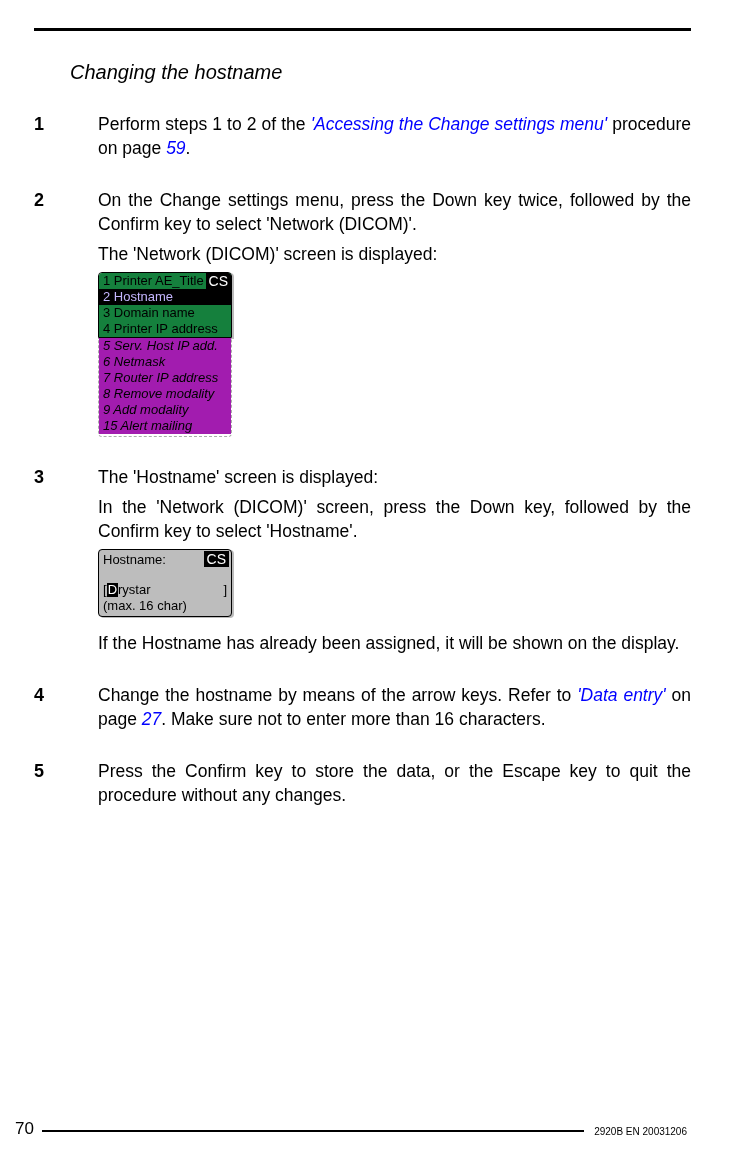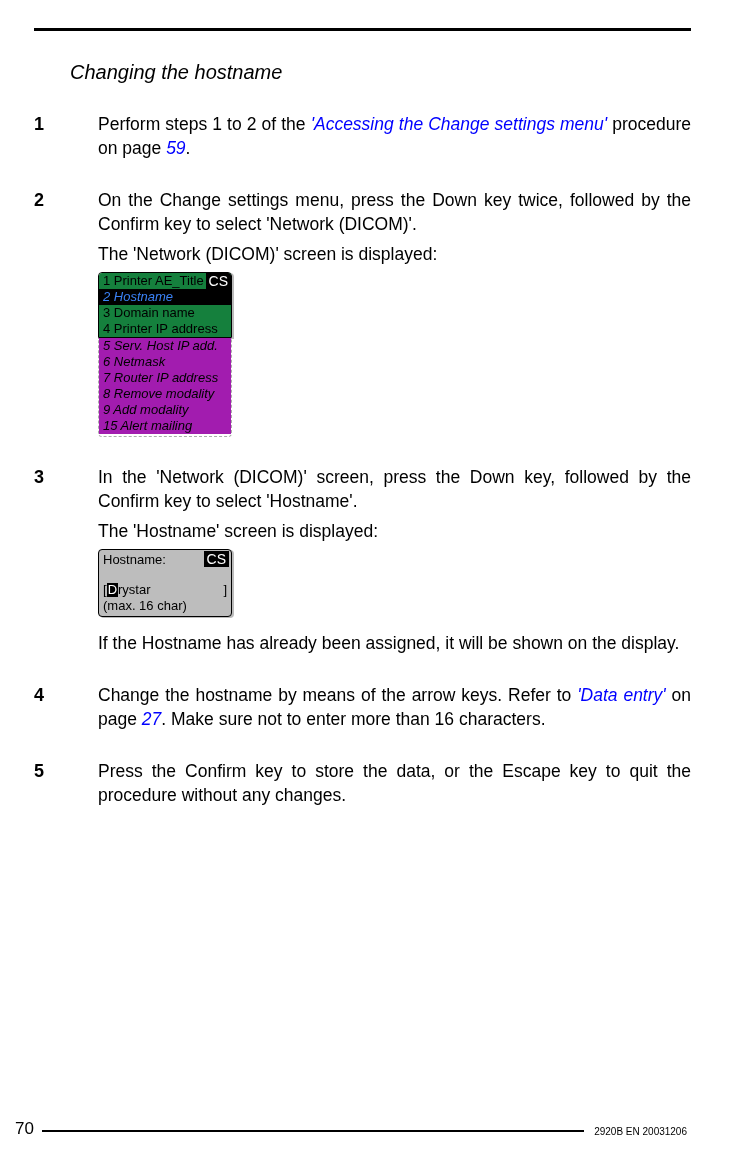--- a/index.html
+++ b/index.html
@@ -57,22 +57,21 @@
   .lcd {
     margin: 6px 0 0 0;
   }
   .lcd-row {
     padding: 0 4px;
     white-space: nowrap;
     position: relative;
   }
   .lcd-row.dark {
     background: #000;
-    color: #3b82f6;
-    font-style: italic;
+    color: #c4b5fd;
   }
   .lcd-row.grey {
     background: #15803d;
     color: #000;
   }
   .lcd-row.nobg {
     background: #a21caf;
     color: #000;
     font-style: italic;
   }
@@ -204,22 +203,22 @@
             <div class="lcd-row nobg">15 Alert mailing</div>
           </div>
         </div>
       </div>
     </div>
   </div>
 
   <div class="step" style="margin-top:28px;">
     <div class="step-num">3</div>
     <div class="step-body">
+      <p>The 'Hostname' screen is displayed:</p>
       <p>In the 'Network (DICOM)' screen, press the Down key, followed by the Confirm key to select 'Hostname'.</p>
-      <p>The 'Hostname' screen is displayed:</p>
 
       <div class="lcd">
         <div class="lcd-hostbox">
           <span class="cs-badge">CS</span>
           <div>Hostname:</div>
           <div style="height:14px;"></div>
           <div style="display:flex;justify-content:space-between;">
             <span>
               <span>[</span><span class="lcd-cursor">D</span><span>rystar</span>
             </span>

